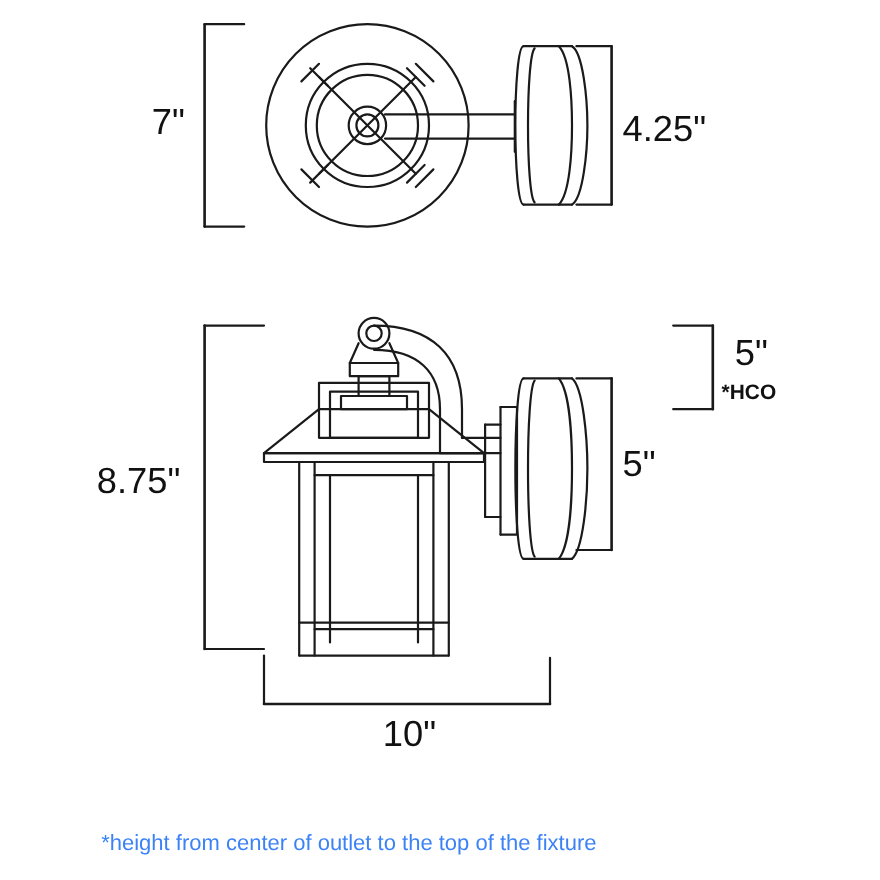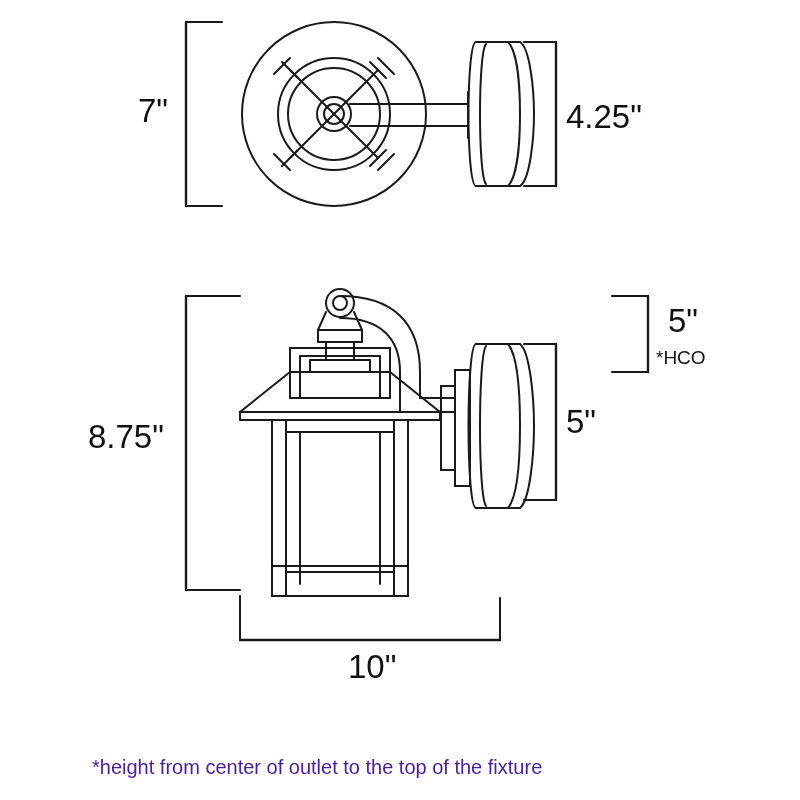--- a/index.html
+++ b/index.html
@@ -31,21 +31,21 @@
     font-family: "Liberation Sans", sans-serif;
     color: #111111;
     white-space: nowrap;
     line-height: 1;
   }
   .sz-big { font-size: 33px; }
   .sz-small { font-size: 19px; }
   .footnote {
     position: absolute;
     font-size: 20px;
-    color: #4c1d95;
+    color: #3b82f6;
     white-space: nowrap;
   }
 </style>
 </head>
 <body>
 
 <div id="stage">
 
   <svg class="draw" viewBox="0 0 800 800">
     <g fill="none" stroke="#1a1a1a" stroke-width="2" stroke-linecap="round" stroke-linejoin="round">
@@ -191,19 +191,19 @@
   <div class="dim-label sz-big" style="left:138px; top:94px;">7"</div>
 
   <div class="dim-label sz-big" style="left:566px; top:100px;">4.25"</div>
 
   <div class="dim-label sz-big" style="left:88px; top:420px;">8.75"</div>
 
   <div class="dim-label sz-big" style="left:348px; top:650px;">10"</div>
 
   <div class="dim-label sz-big" style="left:668px; top:304px;">5"</div>
 
-  <div class="dim-label sz-small" style="left:656px; top:348px;">*HCO</div>
+  <div class="dim-label sz-small" style="left:656px; top:348px;font-weight:bold;">*HCO</div>
 
   <div class="dim-label sz-big" style="left:566px; top:405px;">5"</div>
 
   <div class="footnote" style="left:92px; top:756px;">*height from center of outlet to the top of the fixture</div>
 
 </div>
 
 </body></html>

